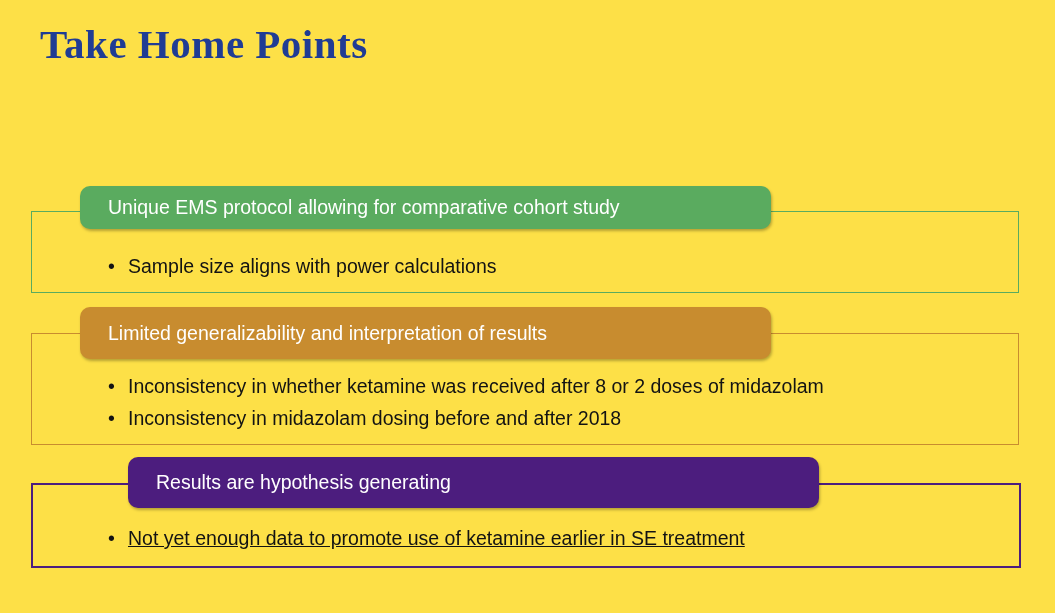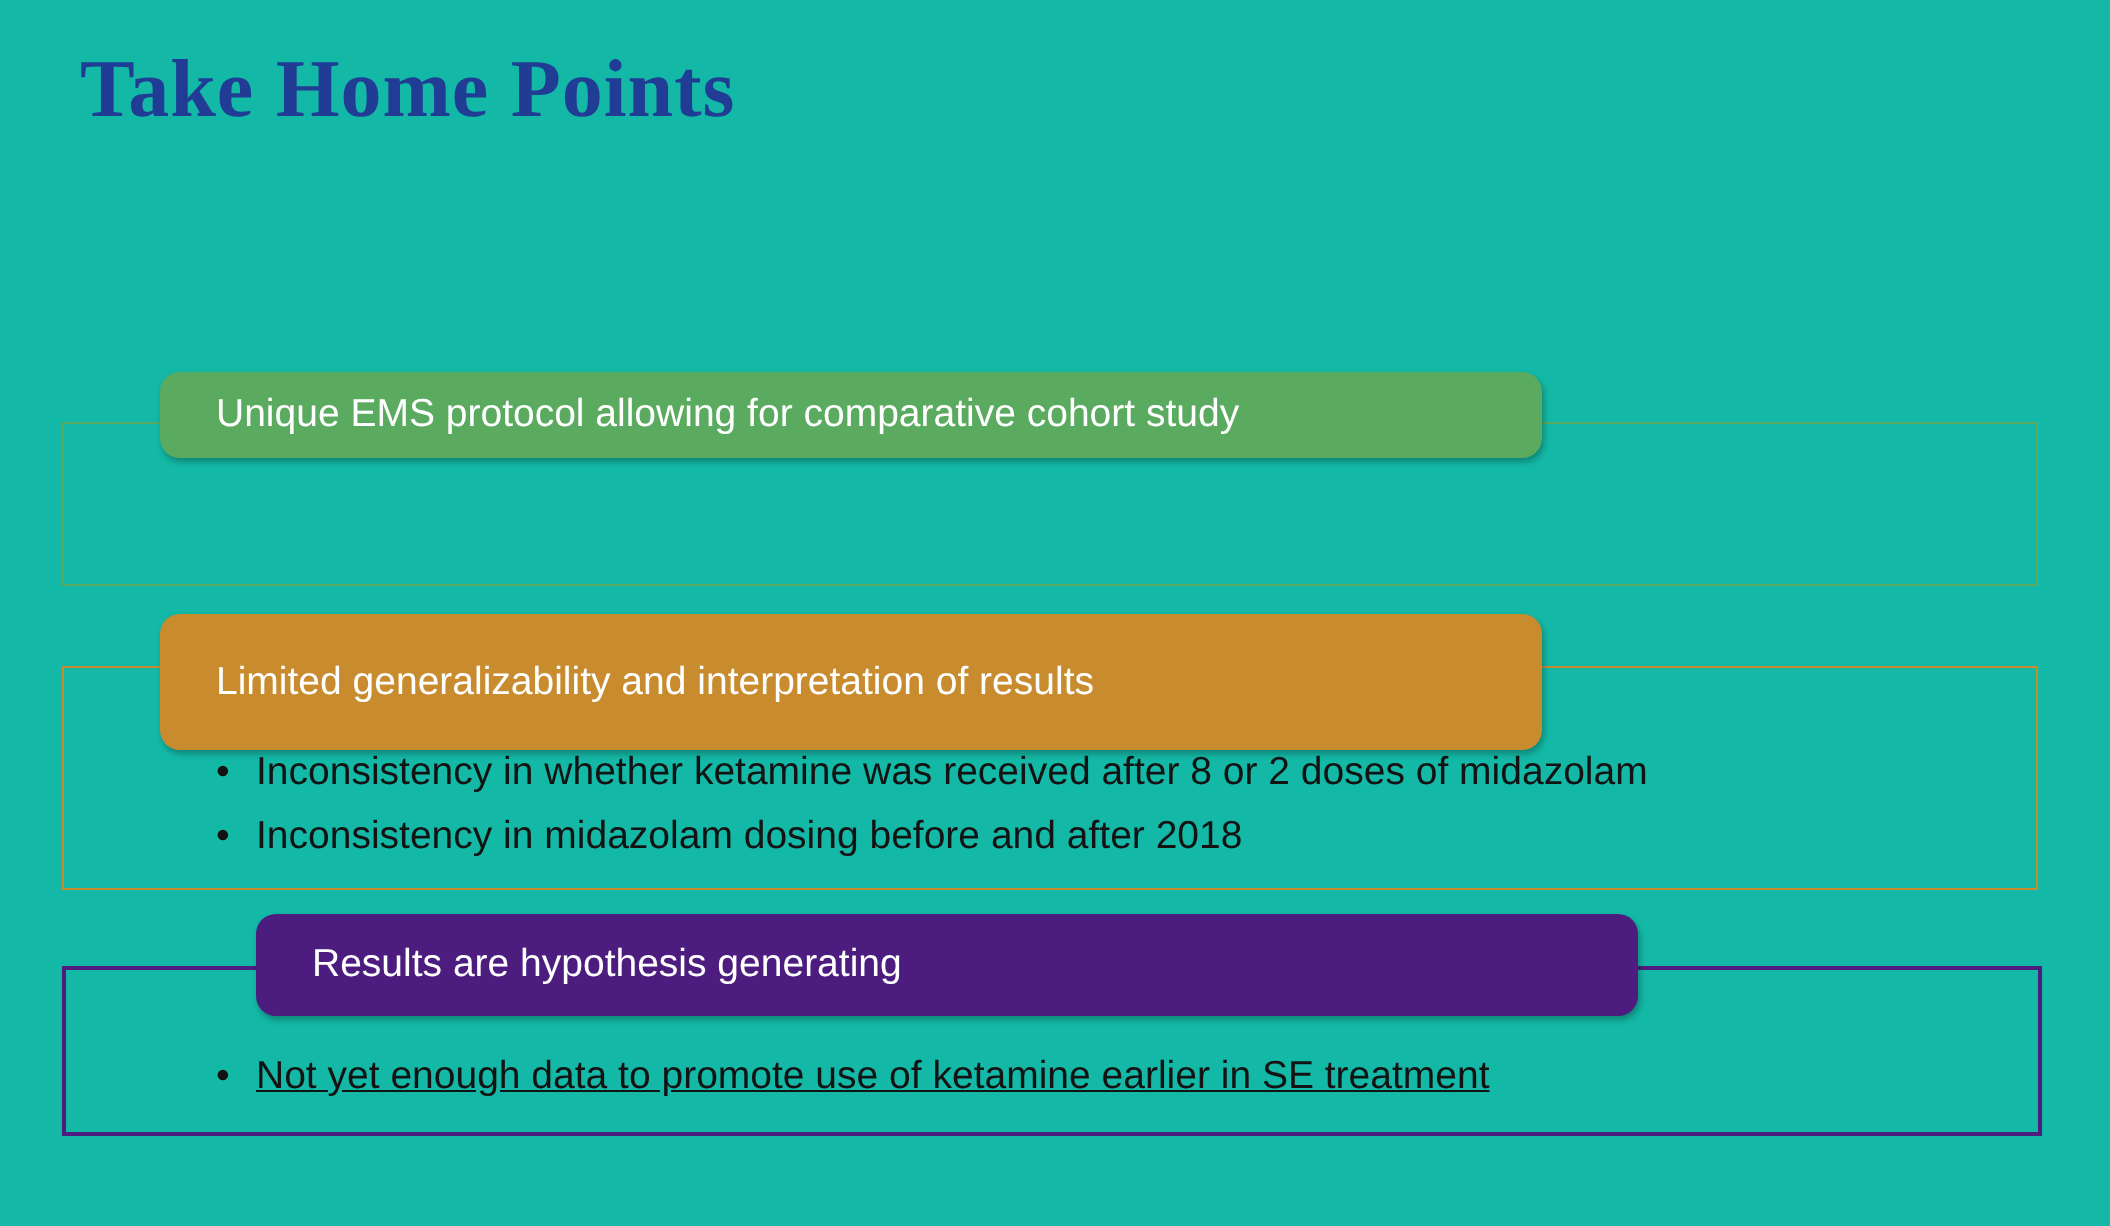--- a/index.html
+++ b/index.html
@@ -4,21 +4,21 @@
 <style>
   html, body {
     margin: 0;
     padding: 0;
     background: #ffffff;
   }
   .slide {
     position: relative;
     width: 1055px;
     height: 613px;
-    background: #14b8a6;
+    background: #fde047;
     overflow: hidden;
     font-family: "Liberation Sans", sans-serif;
   }
   .title {
     position: absolute;
     left: 40px;
     top: 20px;
     margin: 0;
     font-family: "Liberation Serif", serif;
     font-weight: 600;
@@ -48,21 +48,21 @@
     z-index: 2;
     display: flex;
     align-items: center;
     padding-left: 28px;
     box-sizing: border-box;
     color: #ffffff;
     font-size: 19.5px;
     box-shadow: 1px 2px 3px rgba(0,0,0,0.28);
   }
   .header-1 { top: 186px; height: 43px; }
-  .header-2 { top: 307px; height: 68px; }
+  .header-2 { top: 307px; height: 52px; }
   .header-3 { top: 457px; height: 51px; }
 
   
   .bullets {
     position: absolute;
     left: 108px;
     margin: 0;
     padding: 0;
     list-style: none;
     z-index: 2;
@@ -90,20 +90,23 @@
 <body>
 
 <div class="slide">
 
   <h1 class="title" style="color: rgb(32, 60, 148);">Take Home Points</h1>
 
   <div class="outline outline-1" style="border-color: rgb(90, 171, 95);"></div>
   <div class="header header-1" style="background-color: rgb(90, 171, 95);">
     <span>Unique EMS protocol allowing for comparative cohort study</span>
   </div>
+  <ul class="bullets bullets-1">
+    <li>Sample size aligns with power calculations</li>
+  </ul>
 
   <div class="outline outline-2" style="border-color: rgb(200, 140, 47);"></div>
   <div class="header header-2" style="background-color: rgb(200, 140, 47);">
     <span>Limited generalizability and interpretation of results</span>
   </div>
   <ul class="bullets bullets-2">
     <li>Inconsistency in whether ketamine was received after 8 or 2 doses of midazolam</li>
     <li>Inconsistency in midazolam dosing before and after 2018</li>
   </ul>
 

